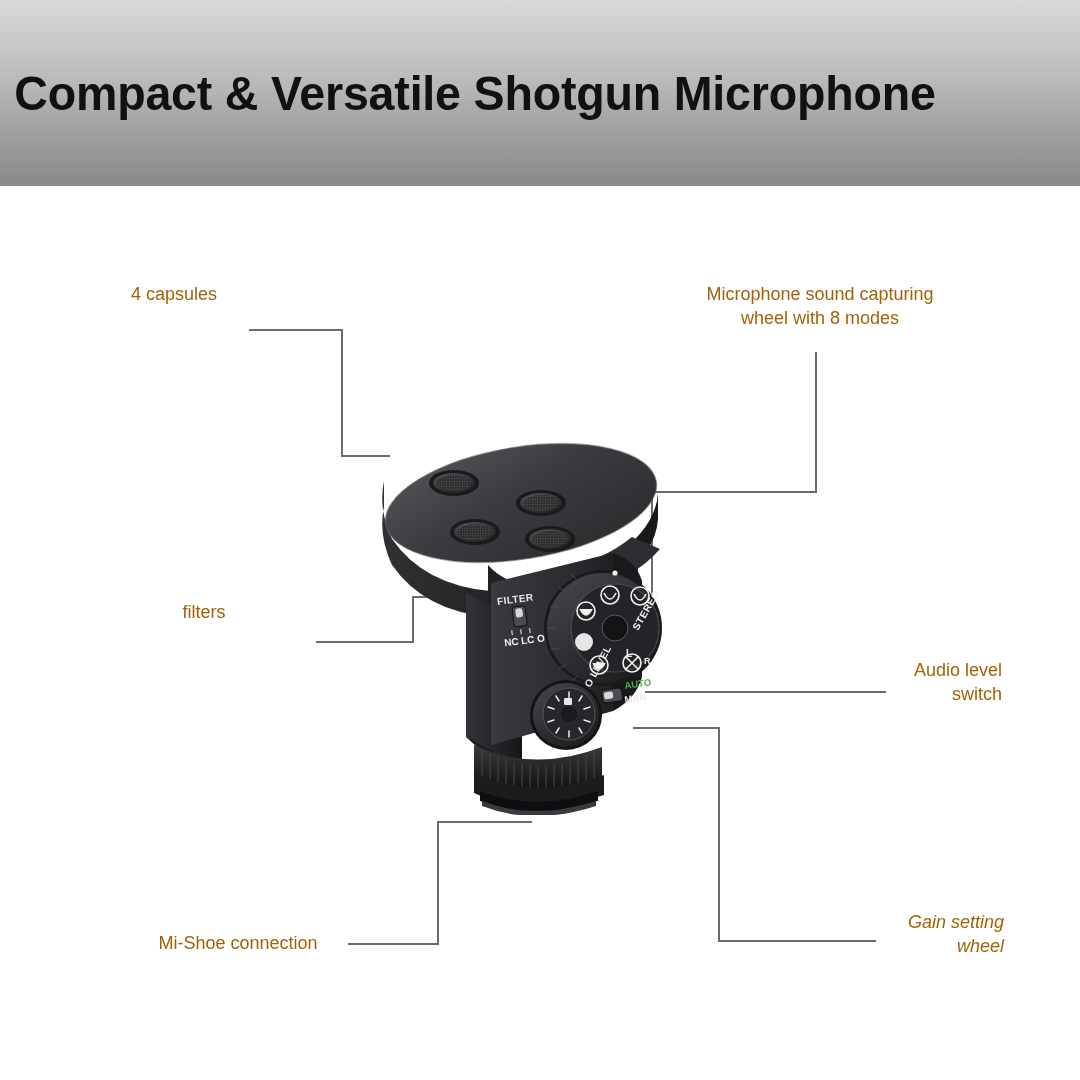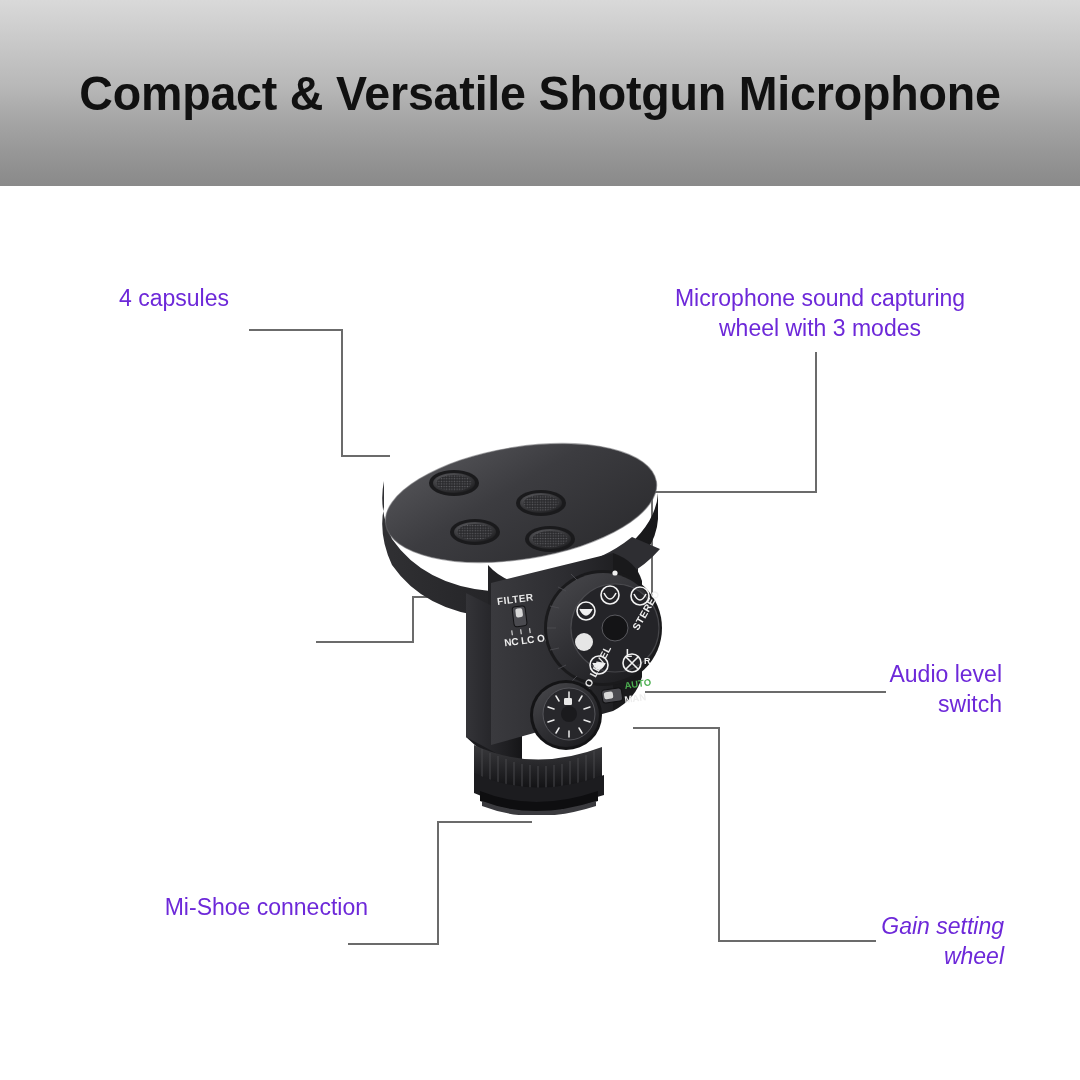--- a/index.html
+++ b/index.html
@@ -8,43 +8,43 @@
     background:#ffffff;
     font-family:"Liberation Sans", sans-serif;
     overflow:hidden;
     position:relative;
   }
 
   
   #header-banner{
     position:absolute;left:0;top:0;width:1080px;height:186px;
     background:linear-gradient(180deg,#d9d9d9 0%,#cfcfcf 14%,#b8b8b8 46%,#a8a8a8 62%,#9a9a9a 78%,#8f8f8f 92%,#8a8a8a 100%);
-    display:flex;align-items:center;justify-content:center;
+    display:flex;align-items:center;
   }
   #header-title{
     font-size:48px;font-weight:bold;color:#111111;
     letter-spacing:-0.2px;white-space:nowrap;
     transform:scaleX(0.97);
   }
 
   
   .callout{
     position:absolute;
-    font-size:23px;line-height:1.32;
-    color:#6d28d9;
+    font-size:18px;line-height:1.32;
+    color:#a16207;
   }
   .callout.center{text-align:center;}
   .callout.right{text-align:right;}
   .callout.left{text-align:left;}
 
   #label-capsules{left:34px;top:283px;width:280px;}
   #label-directional{left:640px;top:283px;width:360px;}
   #label-noise{left:96px;top:601px;width:216px;}
   #label-audio{left:790px;top:659px;width:212px;}
-  #label-mishoe{left:108px;top:892px;width:260px;text-align:right;}
+  #label-mishoe{left:108px;top:932px;width:260px;text-align:center;}
   #label-gain{left:800px;top:911px;width:204px;font-style:italic;}
 
   
   #leader-lines{
     position:absolute;left:0;top:0;width:1080px;height:1080px;
     pointer-events:none;
   }
 
   
   #mic-figure{
@@ -292,24 +292,25 @@
     <path d="M 112 386 Q 164 406 226 386 L 226 391 Q 164 411 112 391 Z" fill="#3a3a3e"></path>
   </g>
 </svg>
 
 <div class="callout center" id="label-capsules">
   <div>4 capsules</div>
 </div>
 
 <div class="callout center" id="label-directional">
   <div>Microphone sound capturing</div>
-  <div>wheel with 3 modes</div>
+  <div>wheel with 8 modes</div>
 </div>
 
 <div class="callout center" id="label-noise">
+  <div>filters</div>
 </div>
 
 <div class="callout right" id="label-audio">
   <div>Audio level</div>
   <div>switch</div>
 </div>
 
 <div class="callout left" id="label-mishoe">
   <div>Mi-Shoe connection</div>
 </div>

